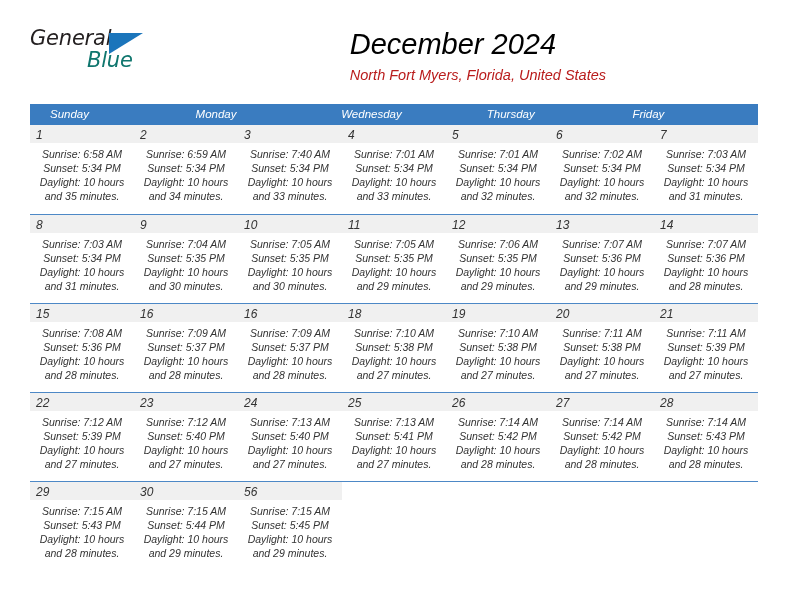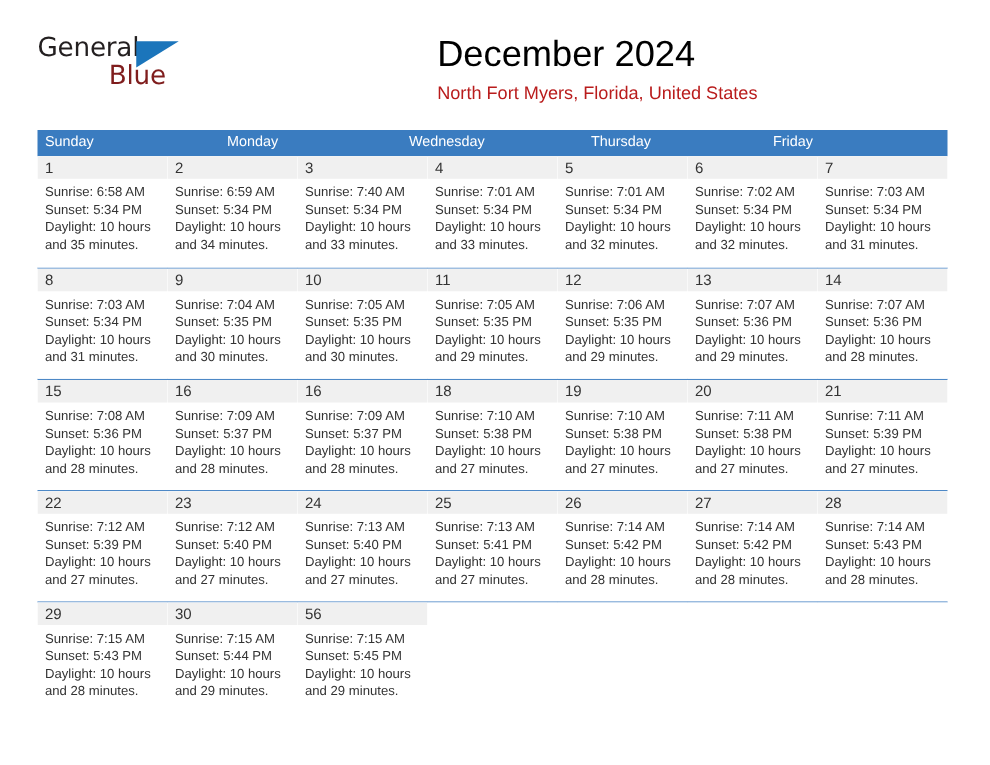--- a/index.html
+++ b/index.html
@@ -14,20 +14,21 @@
     font-family: "Liberation Sans", sans-serif;
     color: #000000;
     overflow: hidden;
   }
 
   .page {
     position: relative;
     width: 640px;
     height: 612px;
     box-sizing: border-box;
+    font-style: italic;
   }
 
   
   .header {
     position: absolute;
     left: 30px;
     top: 26px;
     right: 34px;
     height: 72px;
   }
@@ -59,21 +60,21 @@
     border-left: 34px solid #1b75bb;
     border-bottom: 21px solid transparent;
   }
   .brand-blue {
     position: absolute;
     left: 57px;
     top: 22px;
     font-size: 21px;
     font-family: "DejaVu Sans", sans-serif;
     font-weight: 400;
-    color: #7f1d1d;
+    color: #0f766e;
     letter-spacing: -0.2px;
     line-height: 24px;
     text-align: right;
   }
 
   .title-block {
     position: absolute;
     right: 0;
     top: 0;
     text-align: left;
@@ -105,21 +106,21 @@
   .weekday-row {
     display: flex;
     background: #3a7cc0;
     height: 21px;
   }
   .weekday-cell {
     flex: 1 1 0;
     font-size: 11.5px;
     color: #ffffff;
     line-height: 21px;
-    padding-left: 6px;
+    padding-left: 20px;
     box-sizing: border-box;
     overflow: hidden;
     white-space: nowrap;
   }
 
   .week-row {
     display: flex;
     border-top: 1px solid #4d88c6;
     height: 89px;
     box-sizing: border-box;
@@ -148,20 +149,21 @@
   }
   .day-number {
     font-size: 12px;
     color: #333333;
     line-height: 18px;
   }
 
   .day-info {
     padding: 4px 6px 0 6px;
     box-sizing: border-box;
+    text-align: center;
   }
   .day-info .line {
     font-size: 10.5px;
     color: #333333;
     line-height: 14px;
     white-space: nowrap;
   }
 </style>
 </head>
 <body>

